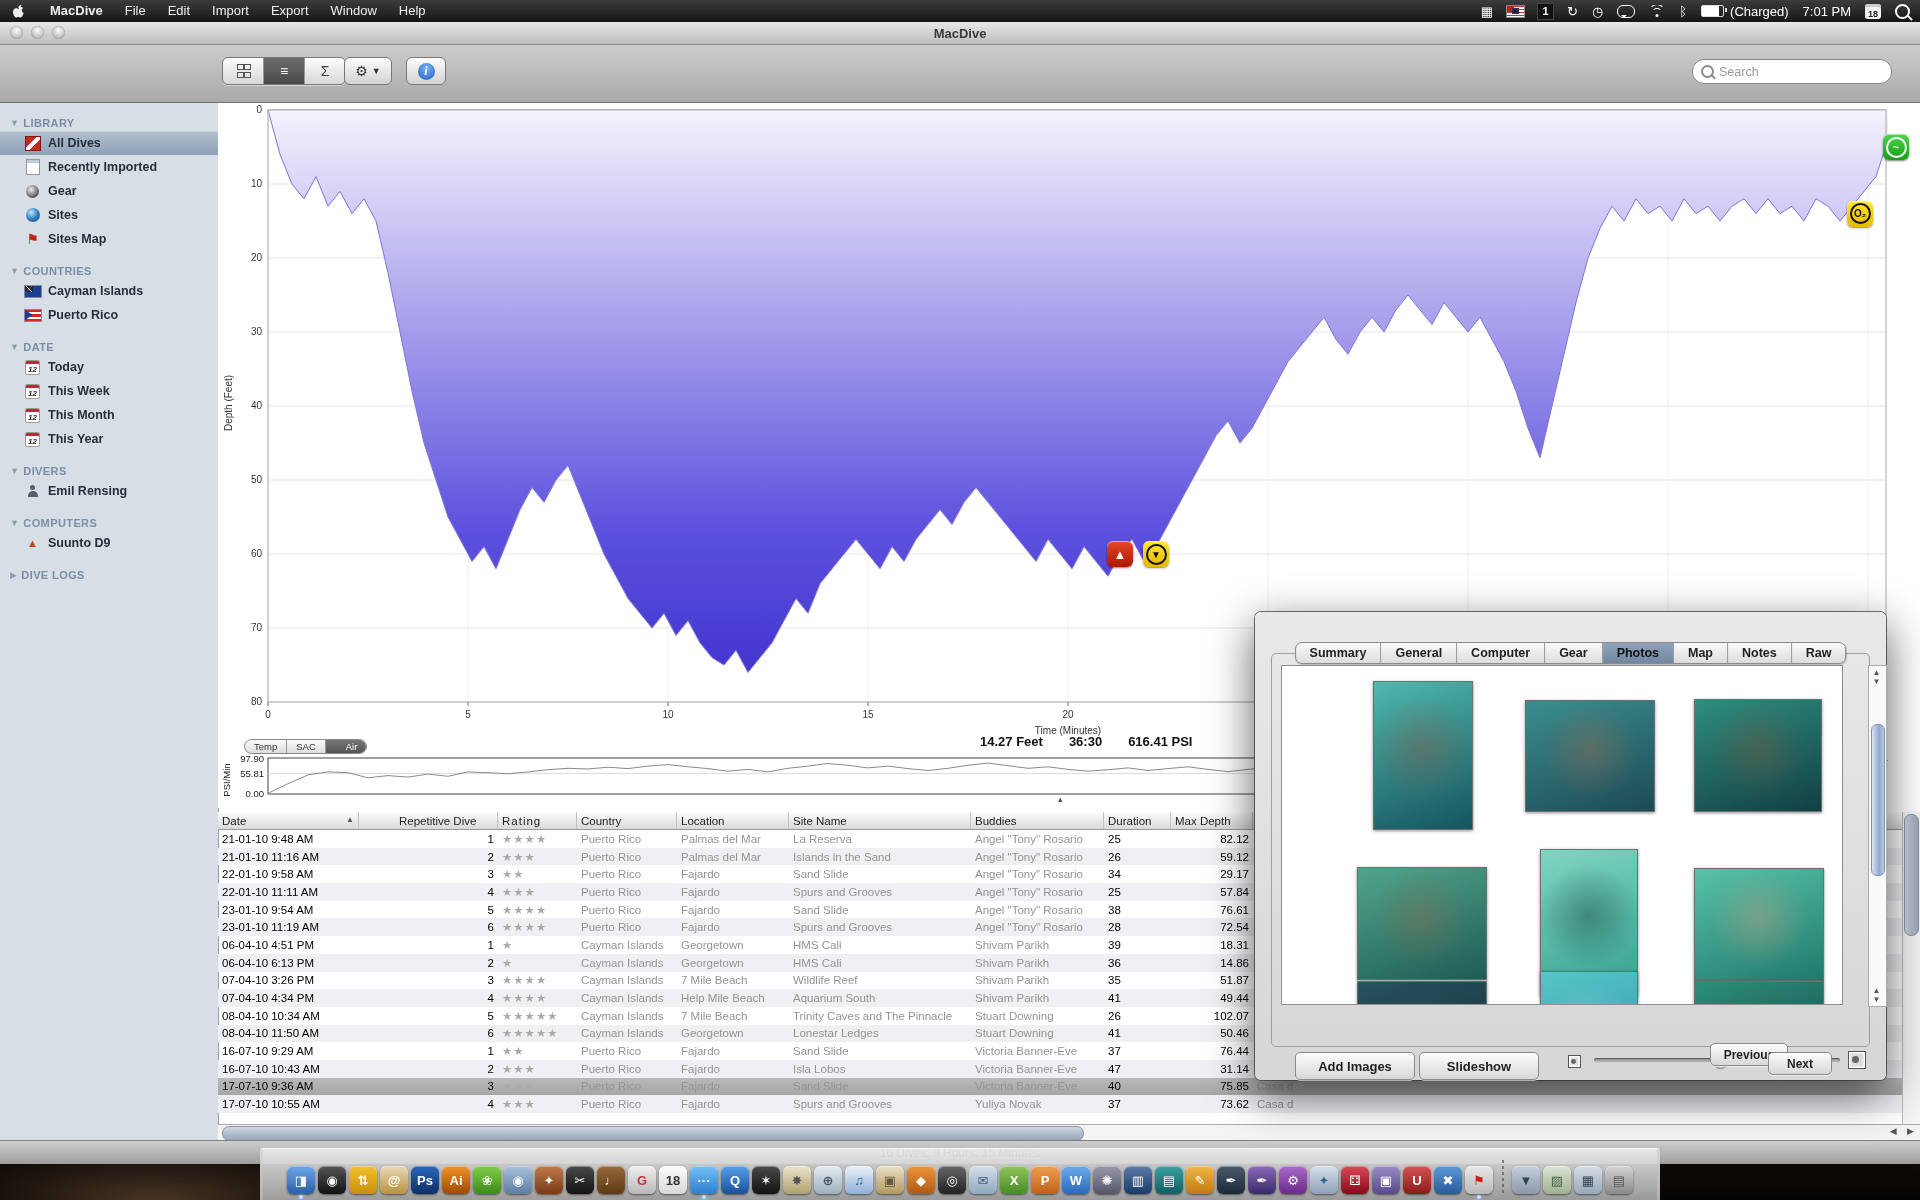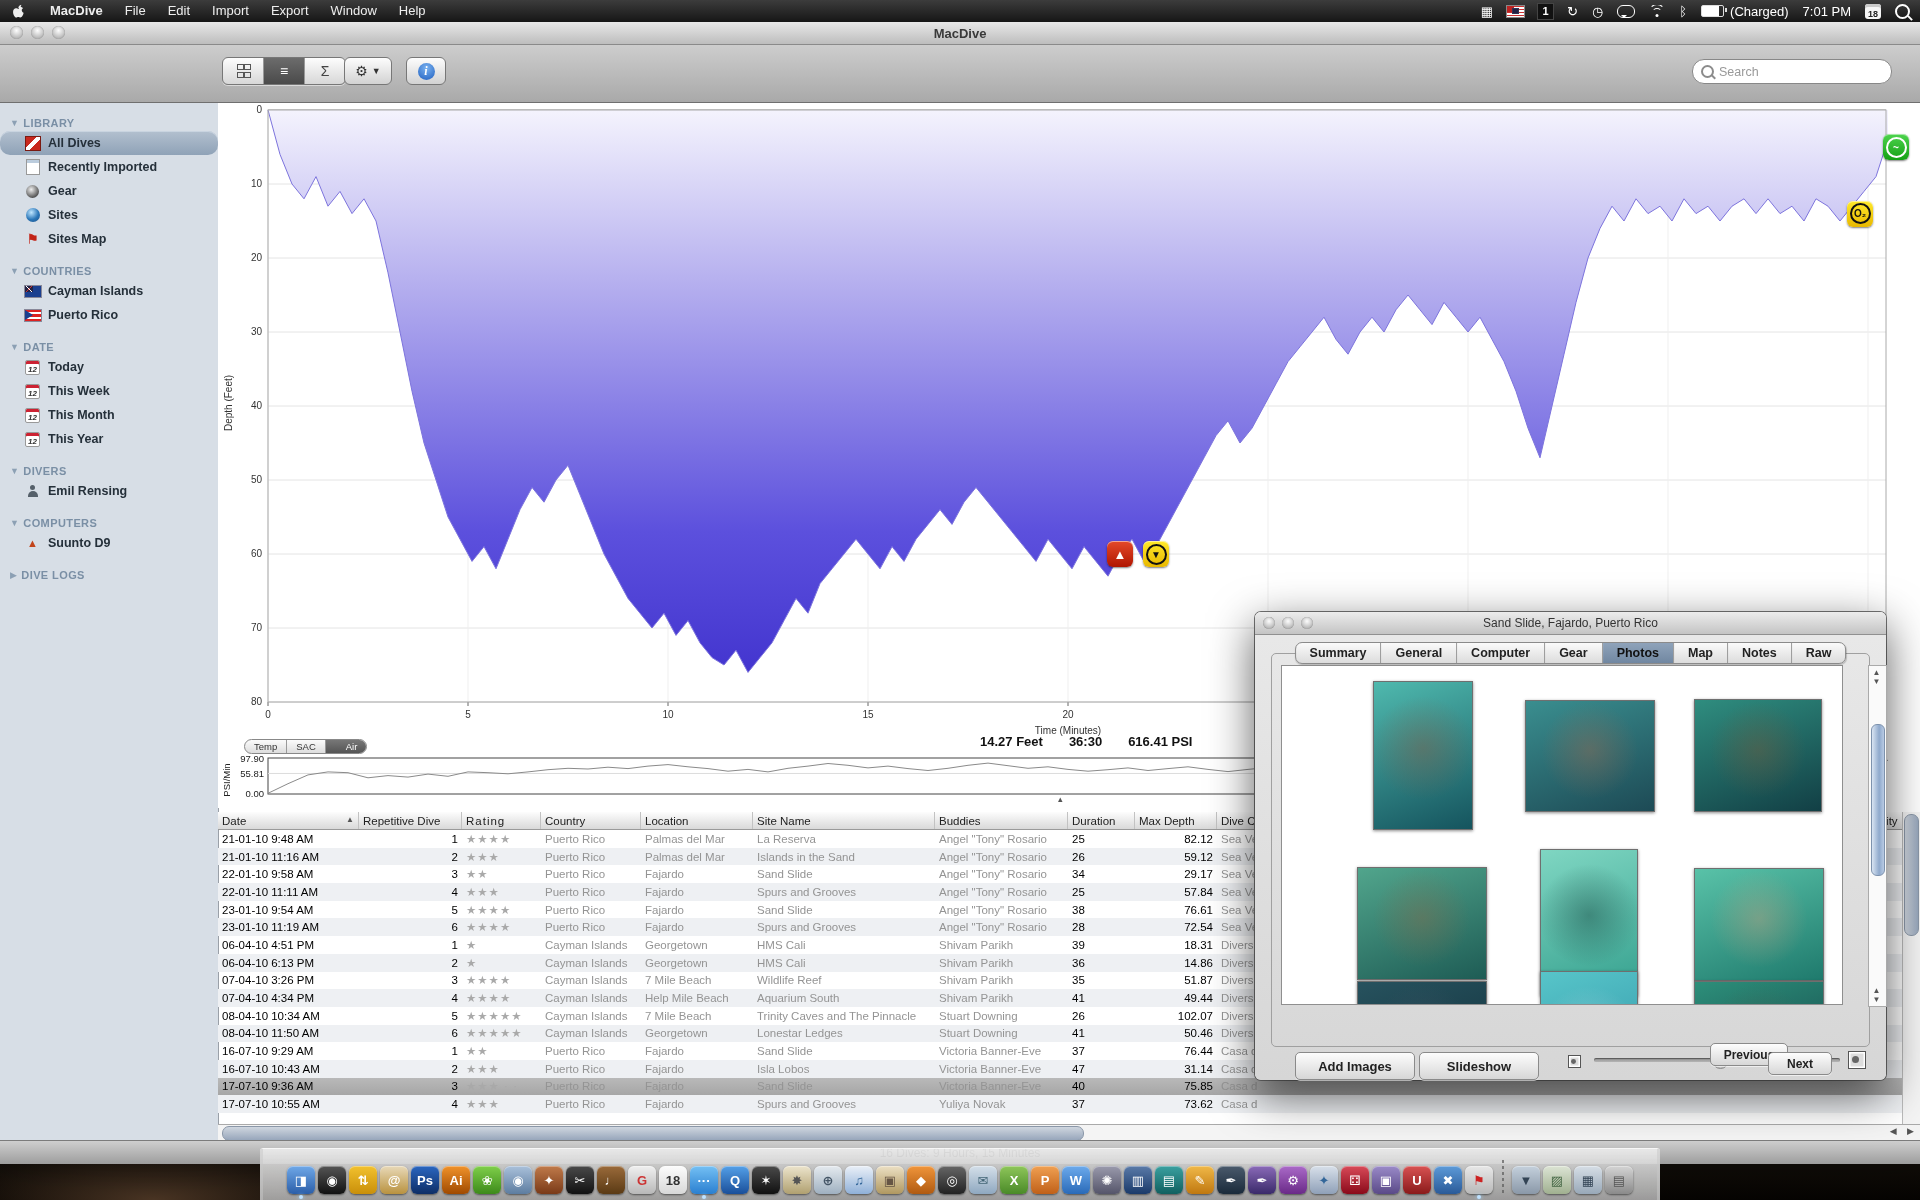--- a/index.html
+++ b/index.html
@@ -57,21 +57,21 @@
   #info-btn i{width:17px;height:17px;border-radius:50%;background:radial-gradient(circle at 50% 30%,#7ab2f0,#1f5fc0);color:#fff;font-size:12px;font-style:italic;font-weight:bold;display:flex;align-items:center;justify-content:center;font-family:"Liberation Serif",serif;}
   #search{position:absolute;right:28px;top:14px;width:190px;height:23px;border-radius:12px;background:#fff;
     border:1px solid #888;display:flex;align-items:center;padding-left:8px;gap:5px;color:#999;font-size:12.5px;}
   .mag-d{width:9px;height:9px;border:2px solid #8c8c8c;border-radius:50%;position:relative;flex:none;}
   .mag-d:after{content:"";position:absolute;width:5px;height:2px;background:#8c8c8c;transform:rotate(45deg);right:-4px;bottom:-2px;}
   
   #sidebar{position:absolute;left:0;top:81px;width:218px;height:1037px;background:#d7dee6;border-right:1px solid #9aa0a8;overflow:hidden;}
   .sb-head{margin:14px 0 2px 10px;font-size:11px;font-weight:bold;color:#7a8fa5;letter-spacing:.4px;display:flex;align-items:center;gap:4px;}
   .sb-head .tri{font-size:9px;color:#8ca0b4;}
   .sb-item{height:24px;display:flex;align-items:center;gap:7px;padding-left:24px;font-size:12.5px;font-weight:bold;color:#25303a;}
-  .sb-item.sel{background:linear-gradient(#b3c0cf,#8fa2b7);box-shadow:inset 0 1px 0 #c9d4e0;border-radius:10px;}
+  .sb-item.sel{background:linear-gradient(#b3c0cf,#8fa2b7);box-shadow:inset 0 1px 0 #c9d4e0;}
   .ic16{width:17px;height:15px;flex:none;display:flex;align-items:center;justify-content:center;font-size:12px;}
   .ic-diveflag{background:linear-gradient(135deg,#c9281e 0 38%,#fff 38% 62%,#c9281e 62%);border:1px solid #7a1a12;width:14px;height:13px;}
   .ic-import{width:12px;height:14px;background:#fff;border:1px solid #999;box-shadow:inset 0 3px 0 #bcd;position:relative;}
   .ic-gear{width:13px;height:13px;border-radius:50%;background:radial-gradient(circle at 40% 35%,#eee,#555 70%);}
   .ic-globe{width:14px;height:14px;border-radius:50%;background:radial-gradient(circle at 38% 32%,#bfe6ff,#2a76b8 55%,#1b4f86);}
   .ic-mapflag{color:#c22418;font-size:14px;}
   .ic-flagky{width:16px;height:11px;background:#1a3f8f;position:relative;box-shadow:0 0 0 1px #889;}
   .ic-flagky:before{content:"";position:absolute;left:0;top:0;width:8px;height:6px;
     background:linear-gradient(45deg,transparent 44%,#fff 44% 56%,transparent 56%),linear-gradient(-45deg,transparent 44%,#c33 44% 56%,transparent 56%),#224;}
   .ic-flagpr{width:16px;height:11px;position:relative;box-shadow:0 0 0 1px #889;
@@ -100,21 +100,21 @@
   #mini-svg text{font-size:9.5px;fill:#222;font-family:"Liberation Sans",sans-serif;}
   #splitter-tri{position:absolute;left:1058px;top:772px;font-size:9px;color:#555;}
   
   #table{position:absolute;left:218px;top:790px;width:1702px;height:312px;overflow:hidden;font-size:11.5px;}
   .trow{display:flex;height:17.7px;align-items:center;}
   .trow.alt{background:#eef0f3;}
   .trow.sel{background:linear-gradient(#b9b9b9,#a6a6a6);}
   .tc{flex:none;padding:0 4px;white-space:nowrap;overflow:hidden;height:100%;display:flex;align-items:center;box-sizing:border-box;}
   #thead{display:flex;height:17px;background:linear-gradient(#fdfdfd,#d9d9d9);border-bottom:1px solid #9a9a9a;font-size:11.5px;color:#222;}
   #thead .tc{border-right:1px solid #c2c2c2;position:relative;}
-  .c-date{width:141px;} .c-rep{width:103px;justify-content:flex-end;} .c-rating{width:79px;color:#a9a9a9;letter-spacing:1px;}
+  .c-date{width:141px;} .c-rep{width:103px;justify-content:flex-end;margin-left:36px;} .c-rating{width:79px;color:#a9a9a9;letter-spacing:1px;}
   .c-country,.c-loc{color:#949494;} .c-country{width:100px;} .c-loc{width:112px;}
   .c-site{width:182px;color:#949494;} .c-bud{width:133px;color:#949494;}
   .c-dur{width:67px;} .c-max{width:82px;justify-content:flex-end;}
   .c-dc{width:660px;color:#949494;} .c-vis{width:63px;color:#222;}
   #thead .tc{color:#222;justify-content:flex-start;}
   #thead .c-rep,#thead .c-max{justify-content:flex-start;}
   .sort{position:absolute;right:4px;top:3px;font-size:8px;color:#555;}
   
   #hscroll{position:absolute;left:218px;top:1102px;width:1702px;height:16px;background:#f4f4f4;border-top:1px solid #aaa;}
   #hthumb{position:absolute;left:4px;top:1px;width:860px;height:13px;border-radius:7px;background:linear-gradient(#cfd6df,#97a6bb);border:1px solid #8a97a8;}
@@ -660,28 +660,20 @@
     <div id="hscroll">
       <div id="hthumb"></div>
       <span class="harrows">◀ ▶</span>
     </div>
     <div id="statusbar">
         <span>16 Dives: 9 Hours, 15 Minutes</span>
       </div>
   </div>
 
   <div id="dialog">
-    <div id="dlg-title">
-      <span class="tl">
-          <i></i>
-          <i></i>
-          <i></i>
-        </span>
-      <span>Sand Slide, Fajardo, Puerto Rico</span>
-    </div>
     <div id="dlg-tabs">
         <b>Summary</b>
         <b>General</b>
         <b>Computer</b>
         <b>Gear</b>
         <b class="on">Photos</b>
         <b>Map</b>
         <b>Notes</b>
         <b>Raw</b>
       </div>

